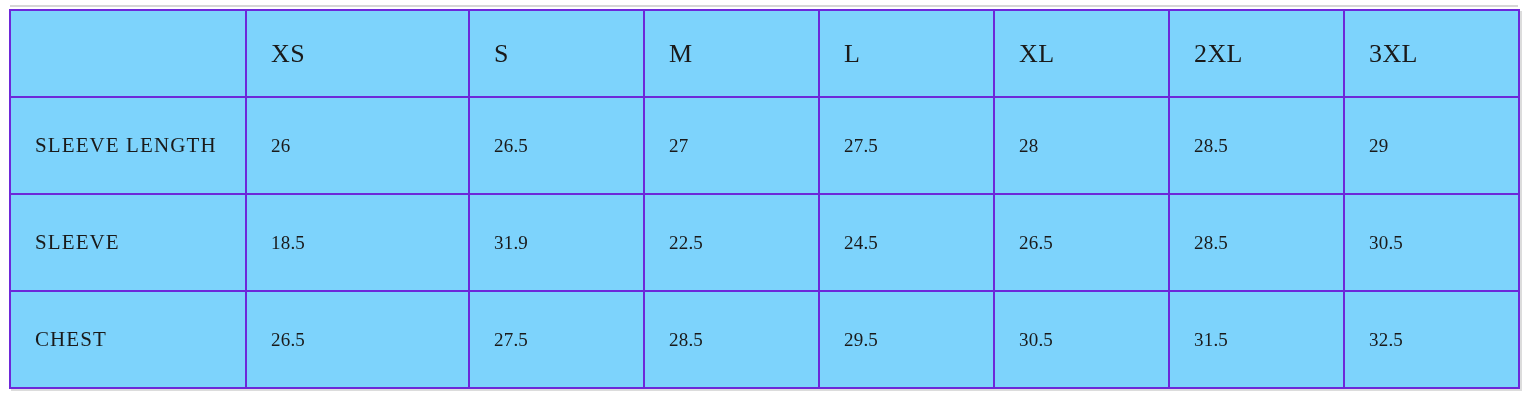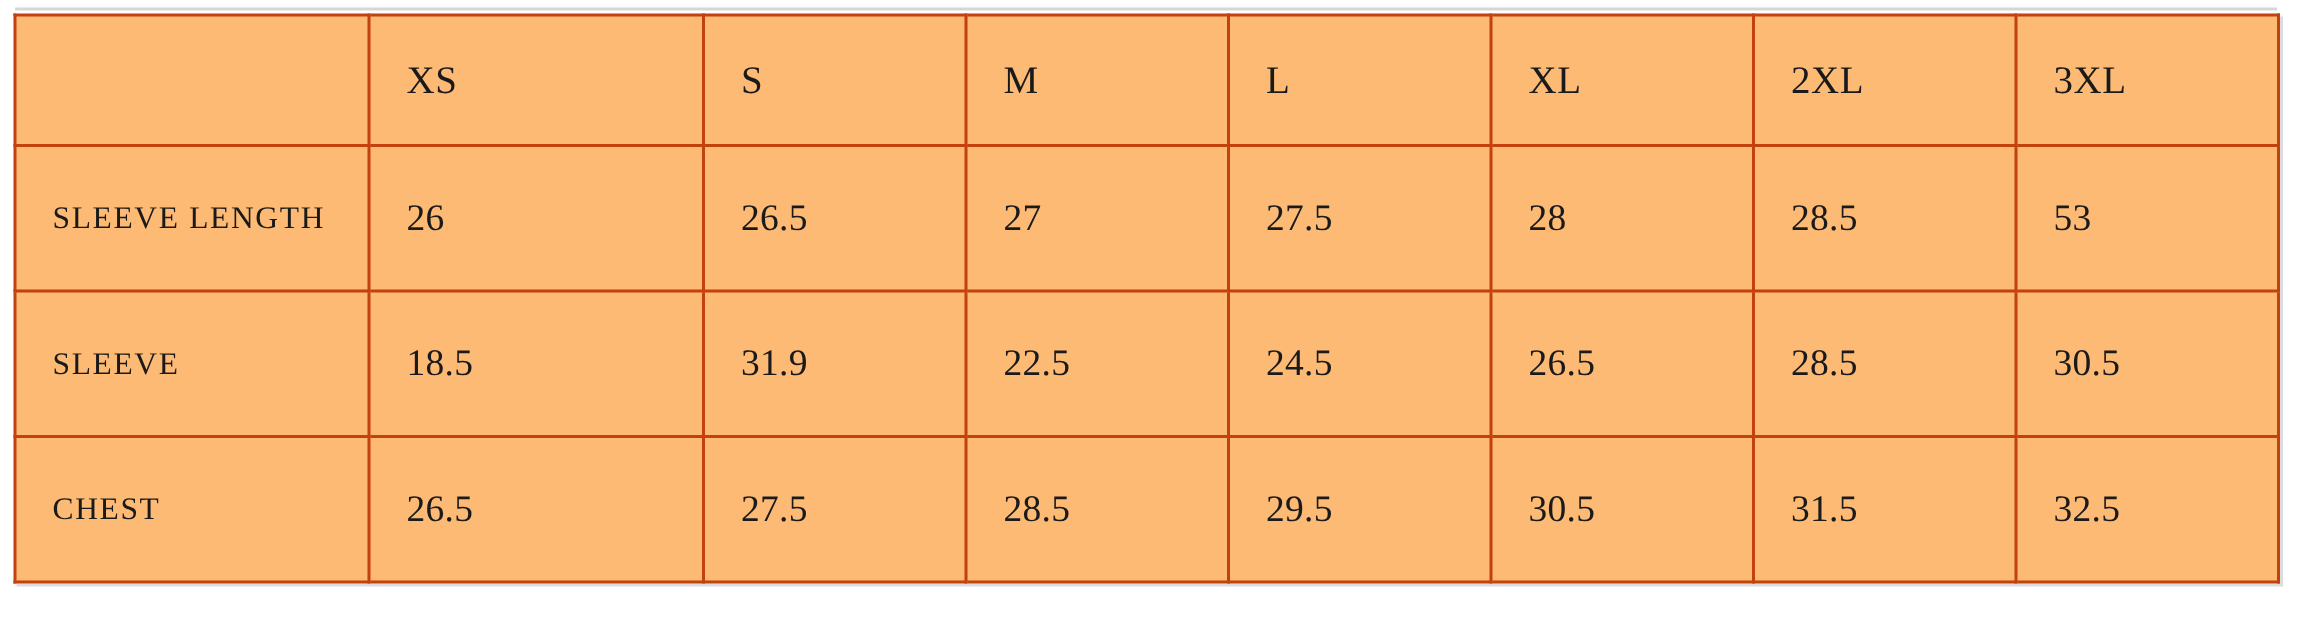--- a/index.html
+++ b/index.html
@@ -43,25 +43,25 @@
   table.size-chart {
     border-collapse: collapse;
     width: 1509px;
     table-layout: fixed;
     background: #ffffff;
     box-shadow: 2px 2px 0 0 #dcdcdc;
   }
 
   table.size-chart td,
   table.size-chart th {
-    border: 2px solid #c2410c;
+    border: 2px solid #6d28d9;
     text-align: left;
     vertical-align: middle;
     font-weight: normal;
-    background: #fdba74;
+    background: #7dd3fc;
     padding: 0 0 0 24px;
   }
 
   
   col.c-label { width: 236px; }
   col.c-xs    { width: 223px; }
   col.c-s     { width: 175px; }
   col.c-m     { width: 175px; }
   col.c-l     { width: 175px; }
   col.c-xl    { width: 175px; }
@@ -77,21 +77,21 @@
     color: #1a1a1a;
   }
 
   .row-label {
     font-size: 21px;
     letter-spacing: 1.1px;
     color: #1a1a1a;
   }
 
   .value-cell {
-    font-size: 25px;
+    font-size: 19px;
     letter-spacing: 0.2px;
     color: #1a1a1a;
   }
 
   .corner-cell { font-size: 21px; }
 </style>
 </head>
 <body>
 
 <div id="page">
@@ -126,21 +126,21 @@
 
       <tbody>
         <tr class="data-row">
           <td class="row-label">SLEEVE LENGTH</td>
           <td class="value-cell">26</td>
           <td class="value-cell">26.5</td>
           <td class="value-cell">27</td>
           <td class="value-cell">27.5</td>
           <td class="value-cell">28</td>
           <td class="value-cell">28.5</td>
-          <td class="value-cell">53</td>
+          <td class="value-cell">29</td>
         </tr>
 
         <tr class="data-row">
           <td class="row-label">SLEEVE</td>
           <td class="value-cell">18.5</td>
           <td class="value-cell">31.9</td>
           <td class="value-cell">22.5</td>
           <td class="value-cell">24.5</td>
           <td class="value-cell">26.5</td>
           <td class="value-cell">28.5</td>

